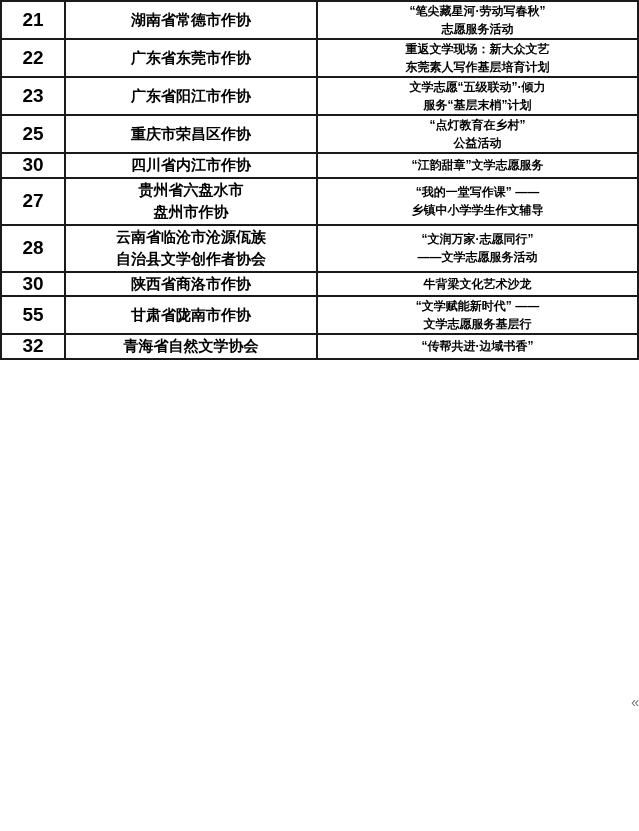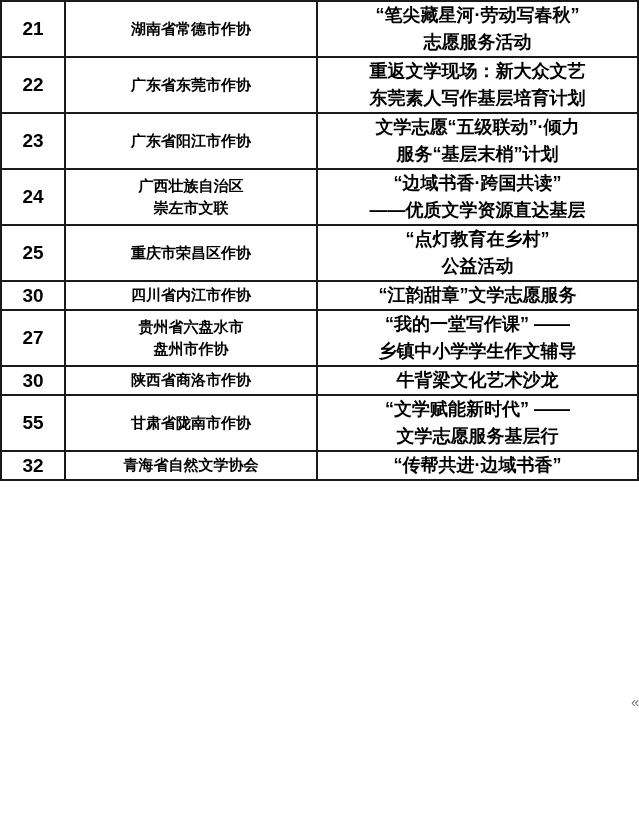--- a/index.html
+++ b/index.html
@@ -33,21 +33,21 @@
     margin-top: 38px;
   }
   .col-org {
     width: 250px;
     font-size: 15px;
     line-height: 1.5;
     padding: 7px 4px;
   }
   .col-title {
     width: 319px;
-    font-size: 18px;
+    font-size: 12px;
     line-height: 1.5;
     padding: 7px 4px;
   }
   .cell-lines {
     display: block;
   }
   .cell-lines span {
     display: block;
     white-space: nowrap;
   }
@@ -115,35 +115,20 @@
           </span>
         </td>
         <td class="col-title">
           <span class="cell-lines">
             <span>文学志愿“五级联动”·倾力</span>
             <span>服务“基层末梢”计划</span>
           </span>
         </td>
       </tr>
 
-      <tr>
-        <td class="col-num">24</td>
-        <td class="col-org">
-          <span class="cell-lines">
-            <span>广西壮族自治区</span>
-            <span>崇左市文联</span>
-          </span>
-        </td>
-        <td class="col-title">
-          <span class="cell-lines">
-            <span>“边域书香·跨国共读”</span>
-            <span>——优质文学资源直达基层</span>
-          </span>
-        </td>
-      </tr>
 
       <tr>
         <td class="col-num">25</td>
         <td class="col-org">
           <span class="cell-lines">
             <span>重庆市荣昌区作协</span>
           </span>
         </td>
         <td class="col-title">
           <span class="cell-lines">
@@ -176,20 +161,35 @@
           </span>
         </td>
         <td class="col-title">
           <span class="cell-lines">
             <span>“我的一堂写作课” ——</span>
             <span>乡镇中小学学生作文辅导</span>
           </span>
         </td>
       </tr>
 
+      <tr>
+        <td class="col-num">28</td>
+        <td class="col-org">
+          <span class="cell-lines">
+            <span>云南省临沧市沧源佤族</span>
+            <span>自治县文学创作者协会</span>
+          </span>
+        </td>
+        <td class="col-title">
+          <span class="cell-lines">
+            <span>“文润万家·志愿同行”</span>
+            <span>——文学志愿服务活动</span>
+          </span>
+        </td>
+      </tr>
 
 
       <tr>
         <td class="col-num">30</td>
         <td class="col-org">
           <span class="cell-lines">
             <span>陕西省商洛市作协</span>
           </span>
         </td>
         <td class="col-title">

